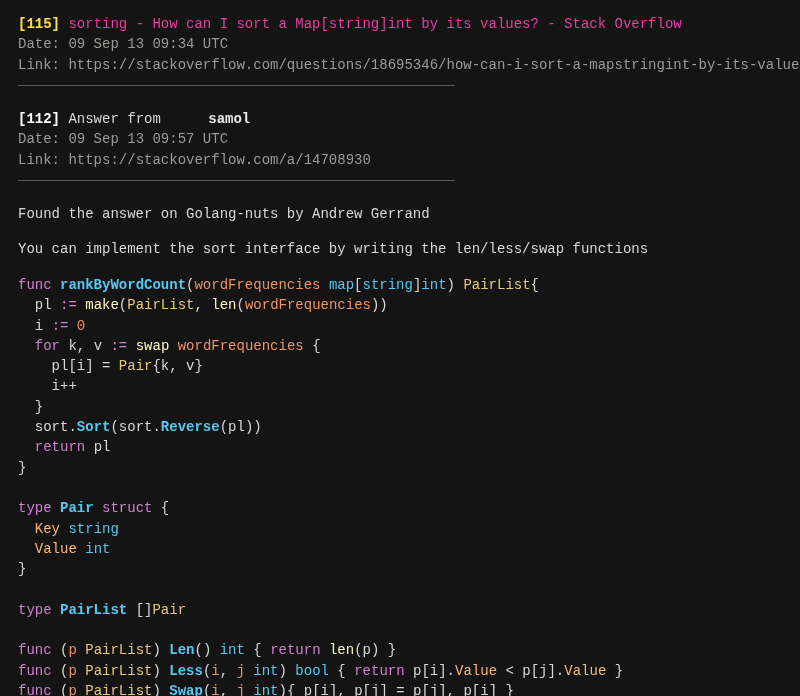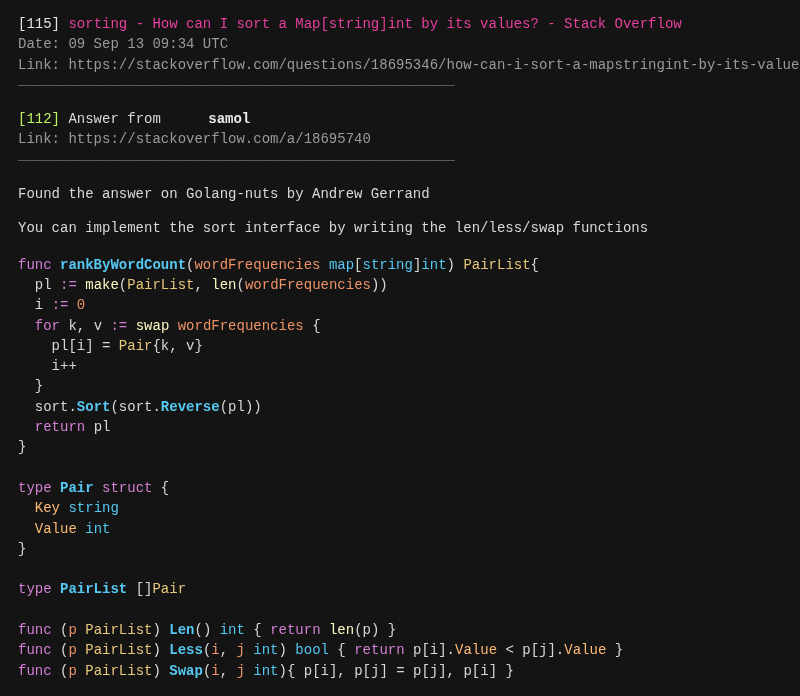--- a/index.html
+++ b/index.html
@@ -18,22 +18,22 @@
     padding: 14px 18px 18px 18px;
   }
   .hr {
     color: #5b5b5b;
     white-space: nowrap;
     overflow: hidden;
     letter-spacing: 0;
     font-family: inherit;
   }
   .dim { color: #9a9a96; }
-  .id-green { color: #bef264; }
-  .id-pink  { color: #e5e5e5; font-weight: 400; text-align: center; }
+  .id-green { color: #ffffff; font-weight: bold; }
+  .id-pink  { color: #fde047; font-weight: 700; text-align: center; }
   .title    { color: #e83fa0; font-weight: 400; }
   .white-bold { color: #eaeae7; font-weight: 700; margin-left: 39px; }
   .kw   { color: #d47fd4; } 
   .kw2  { color: #fef9c3; text-align: center; } 
   .typekw { color: #d47fd4; }
   .builtin { color: #56c8f1; } 
   .maptype { color: #56c8f1; }
   .name { color: #56c8f1; font-weight: 600; margin-top: 34px; } 
   .prm  { color: #ef9366; } 
   .rettype { color: #e8c87a; } 
@@ -56,21 +56,22 @@
 <div class="page">
 
 <div class="mono-row"><span class="id-pink">[115]</span><span> </span><span class="title">sorting - How can I sort a Map[string]int by its values? - Stack Overflow</span></div>
 <div class="mono-row dim"><span>Date:</span><span> 09 Sep 13 09:34 UTC</span></div>
 <div class="mono-row dim"><span>Link:</span><span> https://stackoverflow.com/questions/18695346/how-can-i-sort-a-mapstringint-by-its-values</span></div>
 <div class="hr">————————————————————————————————————————————————————</div>
 
 <div class="gap"></div>
 
 <div class="mono-row"><span class="id-green">[112]</span><span> Answer from </span><span class="white-bold">samol</span></div>
-<div class="mono-row dim"><span>Link:</span><span> https://stackoverflow.com/a/18695740</span></div>
+<div class="mono-row dim"><span>Date:</span><span> 09 Sep 13 09:57 UTC</span></div>
+<div class="mono-row dim"><span>Link:</span><span> https://stackoverflow.com/a/14708930</span></div>
 <div class="hr">————————————————————————————————————————————————————</div>
 
 <div class="gap"></div>
 
 <div class="mono-row">Found the answer on Golang-nuts by Andrew Gerrand</div>
 <div class="gap"></div>
 <div class="mono-row">You can implement the sort interface by writing the len/less/swap functions</div>
 
 <div class="gap"></div>
 

